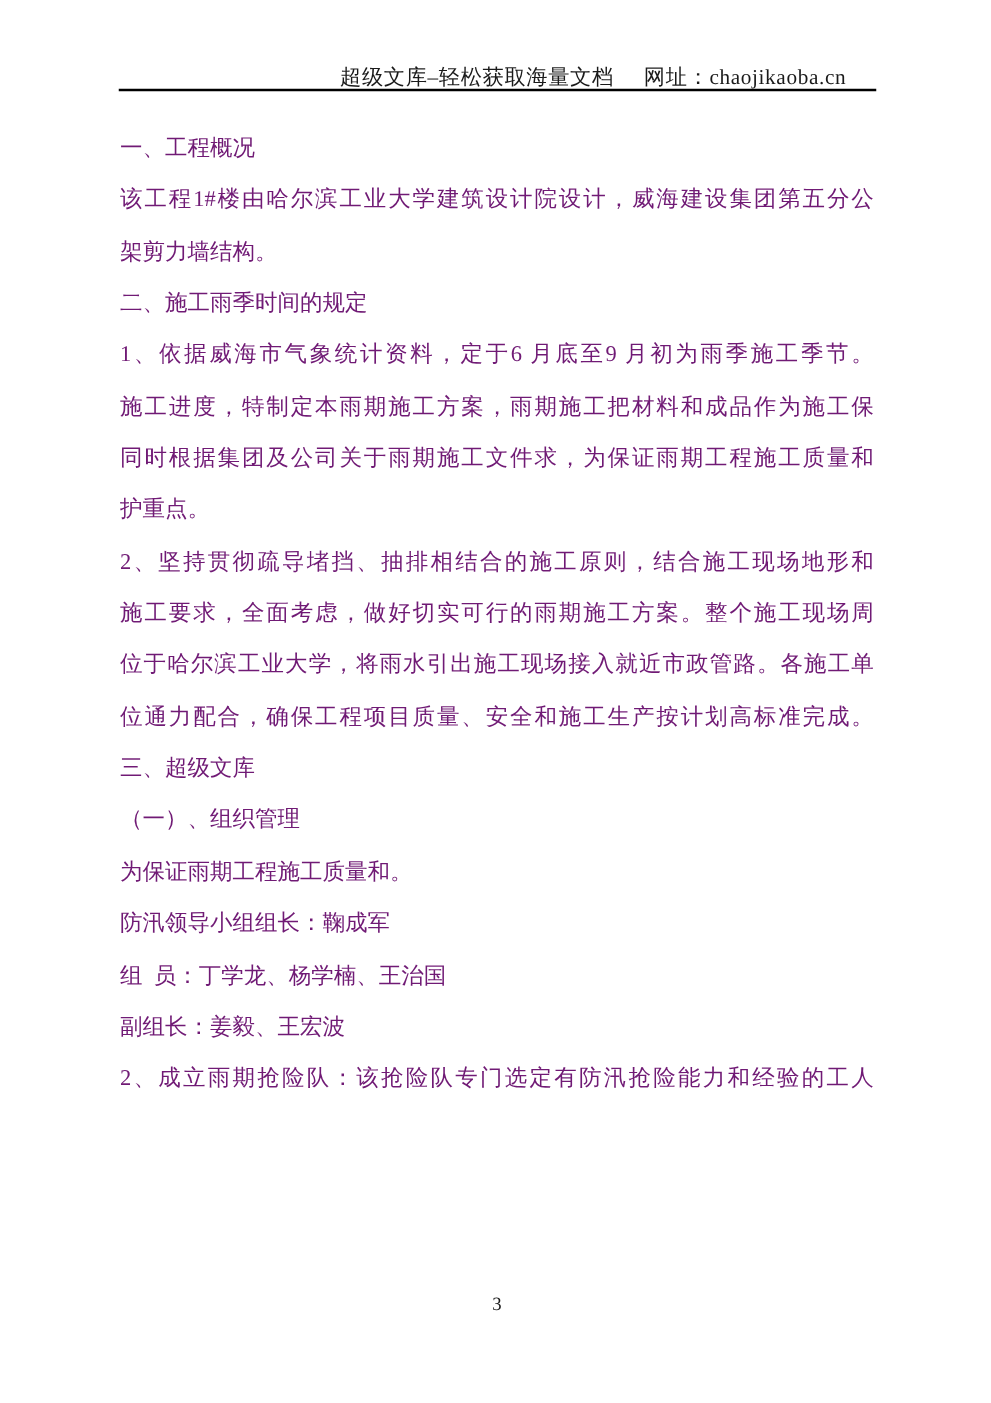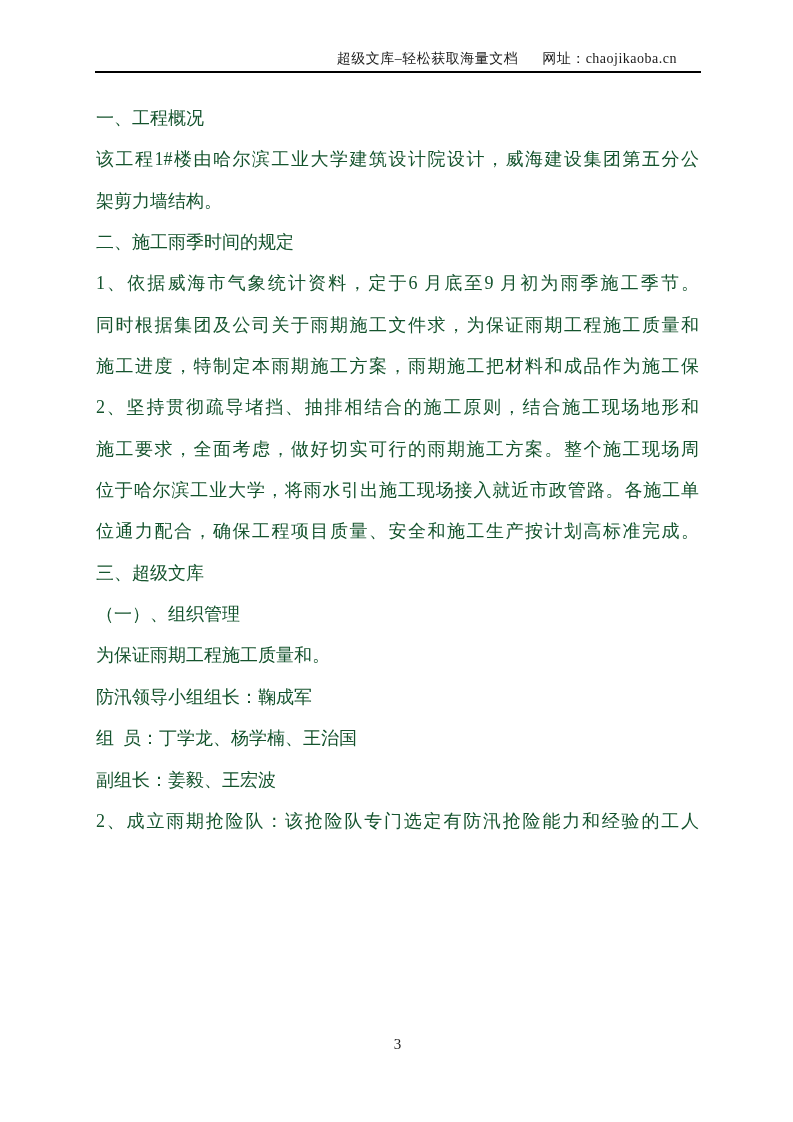--- a/index.html
+++ b/index.html
@@ -12,41 +12,41 @@
     position: relative;
     width: 793px;
     height: 1122px;
     background: #ffffff;
     overflow: hidden;
   }
   .header {
     position: absolute;
     top: 50px;
     right: 116px;
-    font-size: 14px;
+    font-size: 17px;
     letter-spacing: 0.5px;
     color: #1a1a1a;
     white-space: nowrap;
   }
   .header .url-label { margin-left: 24px; }
   .rule {
     position: absolute;
     left: 95px;
     top: 71px;
     width: 606px;
     height: 2px;
     background: #000000;
   }
   .doc-body {
     position: absolute;
     left: 96px;
     top: 98px;
     width: 603px;
     font-size: 18px;
-    color: #14532d;
+    color: #701a75;
   }
   .doc-line {
     height: 41.35px;
     line-height: 41.35px;
     white-space: nowrap;
   }
   .doc-line.fill {
     white-space: normal;
     text-align: justify;
     text-align-last: justify;
@@ -72,22 +72,23 @@
   </div>
 
   <div class="rule"></div>
 
   <div class="doc-body">
       <div class="doc-line">一、工程概况</div>
       <div class="doc-line fill">该工程1#楼由哈尔滨工业大学建筑设计院设计，威海建设集团第五分公</div>
       <div class="doc-line">架剪力墙结构。</div>
       <div class="doc-line">二、施工雨季时间的规定</div>
       <div class="doc-line fill">1、依据威海市气象统计资料，定于6 月底至9 月初为雨季施工季节。</div>
+      <div class="doc-line fill">施工进度，特制定本雨期施工方案，雨期施工把材料和成品作为施工保</div>
       <div class="doc-line fill">同时根据集团及公司关于雨期施工文件求，为保证雨期工程施工质量和</div>
-      <div class="doc-line fill">施工进度，特制定本雨期施工方案，雨期施工把材料和成品作为施工保</div>
+      <div class="doc-line">护重点。</div>
       <div class="doc-line fill">2、坚持贯彻疏导堵挡、抽排相结合的施工原则，结合施工现场地形和</div>
       <div class="doc-line fill">施工要求，全面考虑，做好切实可行的雨期施工方案。整个施工现场周</div>
       <div class="doc-line fill">位于哈尔滨工业大学，将雨水引出施工现场接入就近市政管路。各施工单</div>
       <div class="doc-line fill">位通力配合，确保工程项目质量、安全和施工生产按计划高标准完成。</div>
       <div class="doc-line">三、超级文库</div>
       <div class="doc-line">（一）、组织管理</div>
       <div class="doc-line">为保证雨期工程施工质量和。</div>
       <div class="doc-line">防汛领导小组组长：鞠成军</div>
       <div class="doc-line">组 员：丁学龙、杨学楠、王治国</div>
       <div class="doc-line">副组长：姜毅、王宏波</div>

